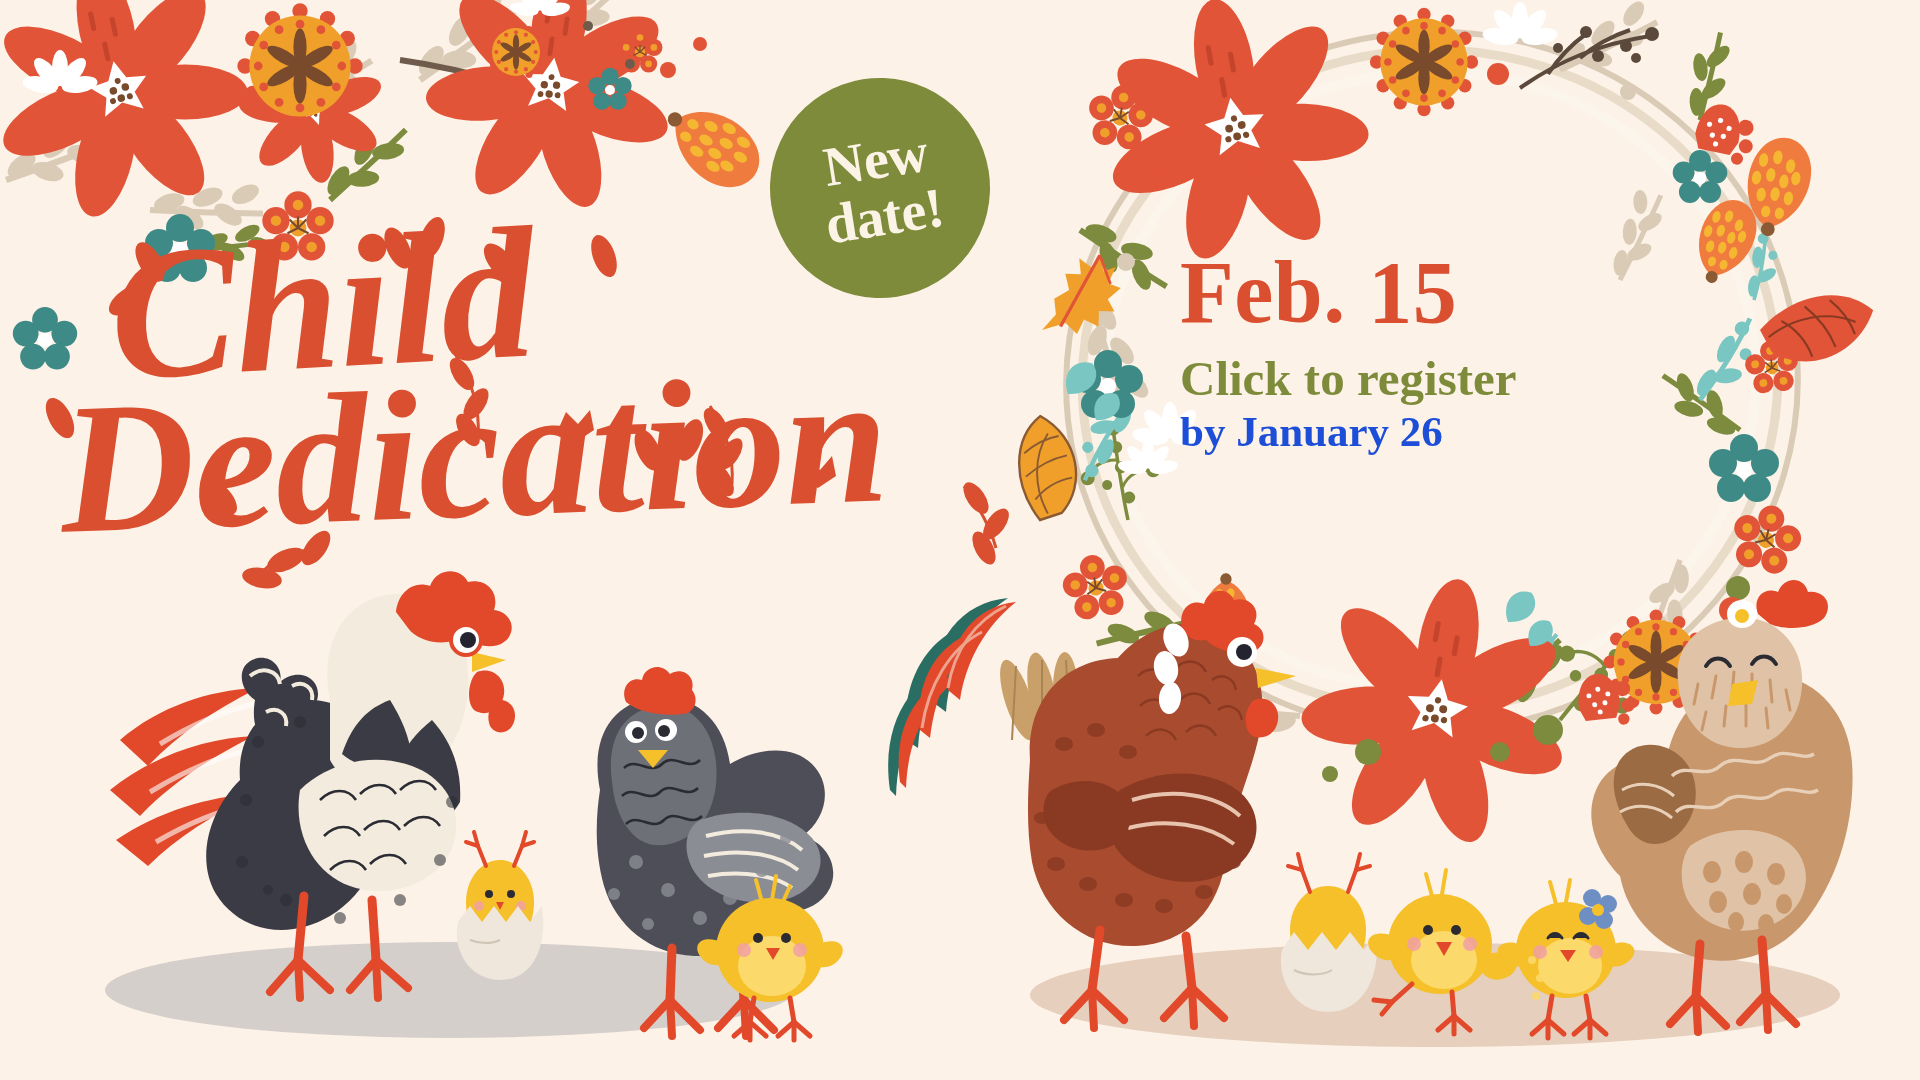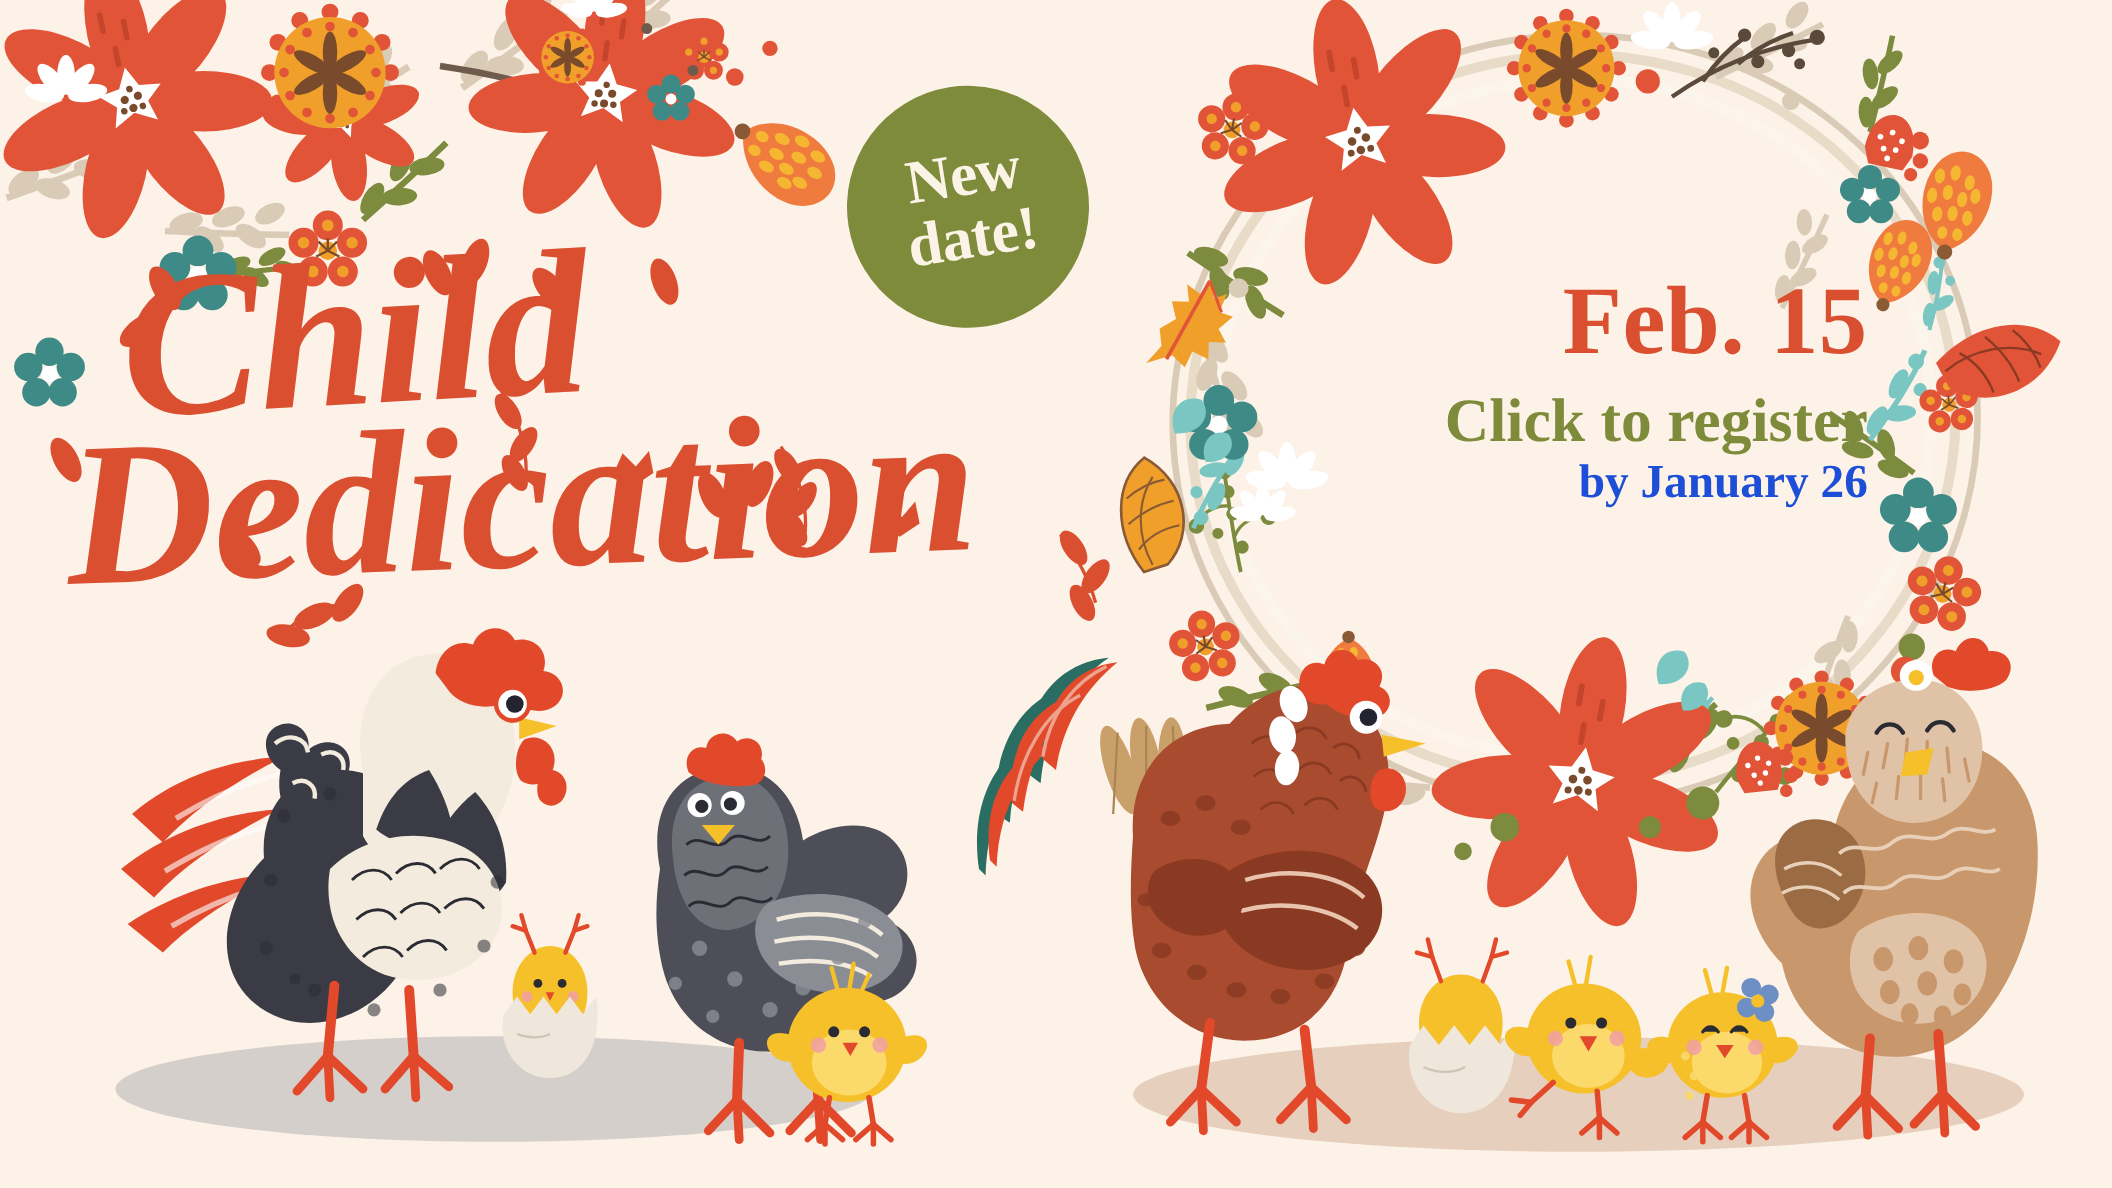--- a/index.html
+++ b/index.html
@@ -62,38 +62,38 @@
     font-weight:700;
     font-size:56px;
     line-height:1.02;
     letter-spacing:-0.5px;
     text-align:center;
   }
 
   
   #info-block {
     position:absolute;
-    left:1278px; top:248px;
+    left:1180px; top:248px;
     width:420px;
-    text-align:right;
+    text-align:left;
   }
   #event-date {
     color:#D94F30;
     font-family:"Liberation Serif", serif;
     font-weight:700;
     font-size:88px;
     line-height:1.02;
     letter-spacing:0.5px;
   }
   #cta-line1 {
     margin-top:14px;
     color:#7D8B3A;
     font-family:"Liberation Serif", serif;
     font-weight:700;
-    font-size:56px;
+    font-size:49px;
     line-height:1.12;
   }
   #cta-line2 {
     color:#1d4ed8;
     font-family:"Liberation Serif", serif;
     font-weight:700;
     font-size:43px;
     line-height:1.15;
   }
 </style>

